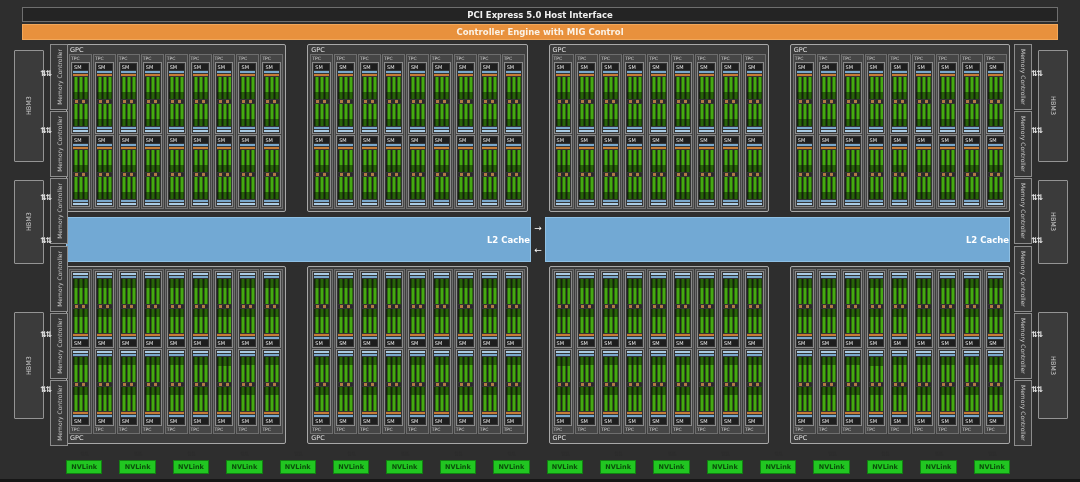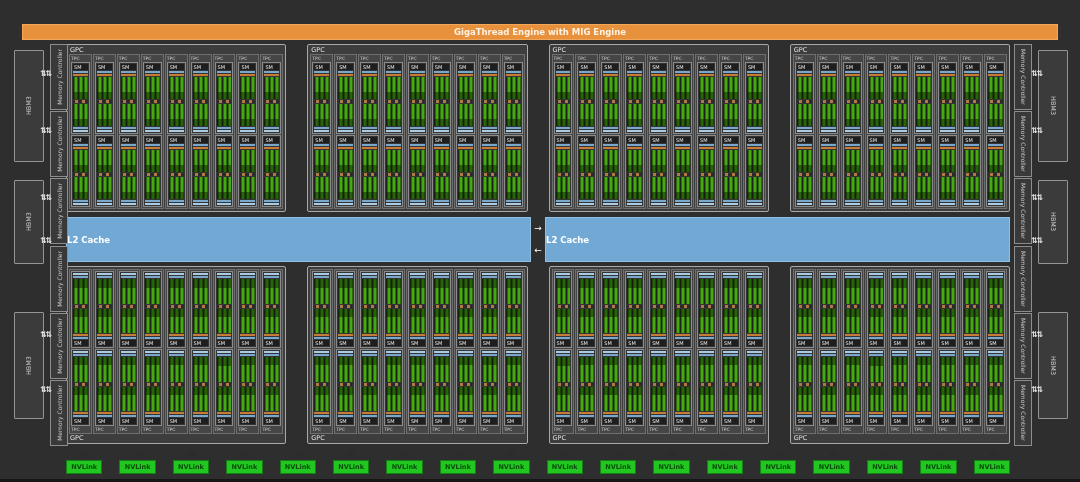--- a/index.html
+++ b/index.html
@@ -36,21 +36,21 @@
   .flip .cores{background:
     linear-gradient(0deg,rgba(0,0,0,0) 0 66%,rgba(10,30,0,.5) 66% 100%),
     repeating:linear-gradient(90deg,#202020 0 1px,var(--greendark,#2e6b0c) 1px 2px,var(--green,#45aa12) 2px 4.2px,var(--greendark,#2e6b0c) 4.2px 5px);}
   .flip .cores{background:
     linear-gradient(0deg,rgba(0,0,0,0) 0 66%,rgba(10,30,0,.5) 66% 100%),
     repeating-linear-gradient(90deg,#202020 0 1px,var(--greendark,#2e6b0c) 1px 2px,var(--green,#45aa12) 2px 4.2px,var(--greendark,#2e6b0c) 4.2px 5px);}
   .sep{height:3px;flex:none;background:repeating-linear-gradient(90deg,#2a2a2a 0 2px,#b07a45 2px 5px,#2a2a2a 5px 7px);}
 
   
   #l2-row{position:absolute;left:66px;top:217px;width:944px;height:45px;display:flex;align-items:stretch;}
-  .l2{flex:1;background:var(--l2blue,#72a9d4);border:1px solid #8fc0e4;color:#fff;font-size:8.5px;font-weight:bold;display:flex;align-items:center;justify-content:flex-start;}
+  .l2{flex:1;background:var(--l2blue,#72a9d4);border:1px solid #8fc0e4;color:#fff;font-size:8.5px;font-weight:bold;display:flex;align-items:center;justify-content:flex-end;}
   .l2-gap{width:14px;position:relative;flex:none;}
   .l2-gap span{position:absolute;left:0;width:14px;text-align:center;color:#fff;font-size:9px;line-height:9px;}
   .l2-gap .a-top{top:7px;} .l2-gap .a-bot{bottom:7px;}
 
   
   #hub-bar{position:absolute;left:66px;top:448px;width:944px;height:13px;background:linear-gradient(180deg,#c9c9c9,var(--hubgray,#9f9f9f));border:1px solid #7a7a7a;color:#fff;font-size:8px;font-weight:bold;text-shadow:0 1px 1px #4a4a4a;display:flex;align-items:center;justify-content:center;box-sizing:border-box;}
   #nv-row{position:absolute;left:66px;top:460px;width:944px;height:14px;display:flex;gap:17px;}
   .nv-wrap{flex:1;position:relative;min-width:0;}
   .nv{position:absolute;inset:0;background:var(--nvgreen,#21c621);border:1px solid #128012;color:#0b4d0b;font-size:6.5px;font-weight:bold;display:flex;align-items:center;justify-content:center;}
   .nv-arrow{position:absolute;top:-9px;left:50%;transform:translateX(-50%);font-size:6px;line-height:6px;color:#2c2c2c;letter-spacing:-1px;font-weight:bold;}
@@ -60,22 +60,25 @@
   .mc{position:absolute;width:16px;background:#393939;border:1px solid #8d8d8d;display:flex;align-items:center;justify-content:center;color:#c9c9c9;font-size:6px;overflow:hidden;}
   .vert-ccw span{writing-mode:vertical-rl;transform:rotate(180deg);white-space:nowrap;}
   .vert-cw span{writing-mode:vertical-rl;white-space:nowrap;}
   .hbm-arrow{position:absolute;width:10px;text-align:center;font-size:8px;line-height:8px;color:#e8e8e8;font-weight:bold;letter-spacing:-1.5px;}
   #bottom-edge{position:absolute;left:0;bottom:0;width:1080px;height:3px;background:#161616;}
 </style>
 </head>
 <body>
 
 <div id="die" style="--diebg: #2E2E2E; --orange: #E8913D; --l2blue: #72A9D4; --smblue: #7AA8CC; --smorange: #C67B36; --green: #45AA12; --greendark: #2E6B0C; --nvgreen: #21C621; --hubgray: #9F9F9F;">
+  <div id="pci-bar" class="topbar">
+    <span>PCI Express 5.0 Host Interface</span>
+  </div>
   <div id="giga-bar" class="topbar">
-    <span>GigaThread Engine with MIG Engine</span>
+    <span>Controller Engine with MIG Control</span>
   </div>
 
   <div id="gpc-top">
       <div class="gpc">
         <div class="gpc-label">GPC</div>
         <div class="tpc-row">
           <div class="tpc">
             <div class="tpc-label">TPC</div>
             <div class="sm">
               <div class="sm-header">SM</div>

